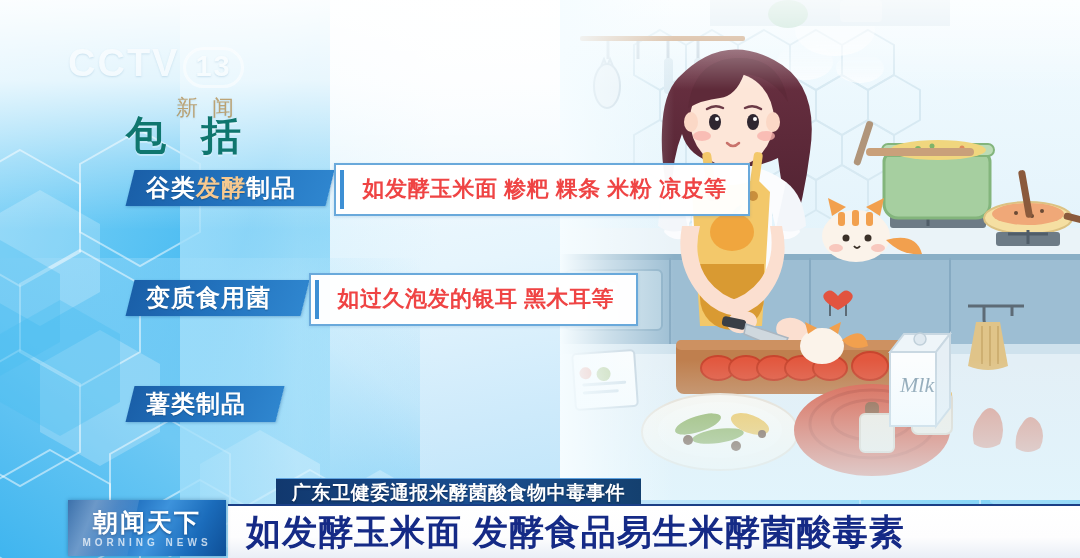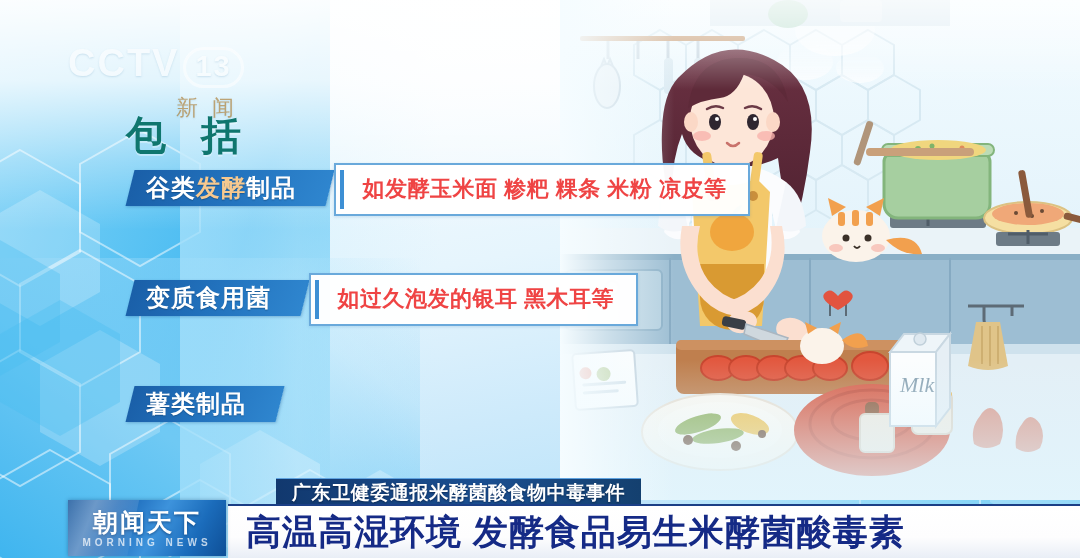--- a/index.html
+++ b/index.html
@@ -479,21 +479,21 @@
     <div class="banner">
       <span class="banner-inner">薯类制品</span>
     </div>
   </div>
 
   <div class="lt">
     <div class="lt-sub">
       <span class="lt-sub-t">广东卫健委通报米酵菌酸食物中毒事件</span>
     </div>
     <div class="lt-main">
-      <div class="lt-main-t">高温高湿环境 发酵食品易生米酵菌酸毒素</div>
+      <div class="lt-main-t">如发酵玉米面 发酵食品易生米酵菌酸毒素</div>
     </div>
     <div class="lt-logo">
       <div class="lt-logo-cn">朝闻天下</div>
       <div class="lt-logo-en">MORNING NEWS</div>
     </div>
   </div>
 
 </div>
 
 </body></html>

